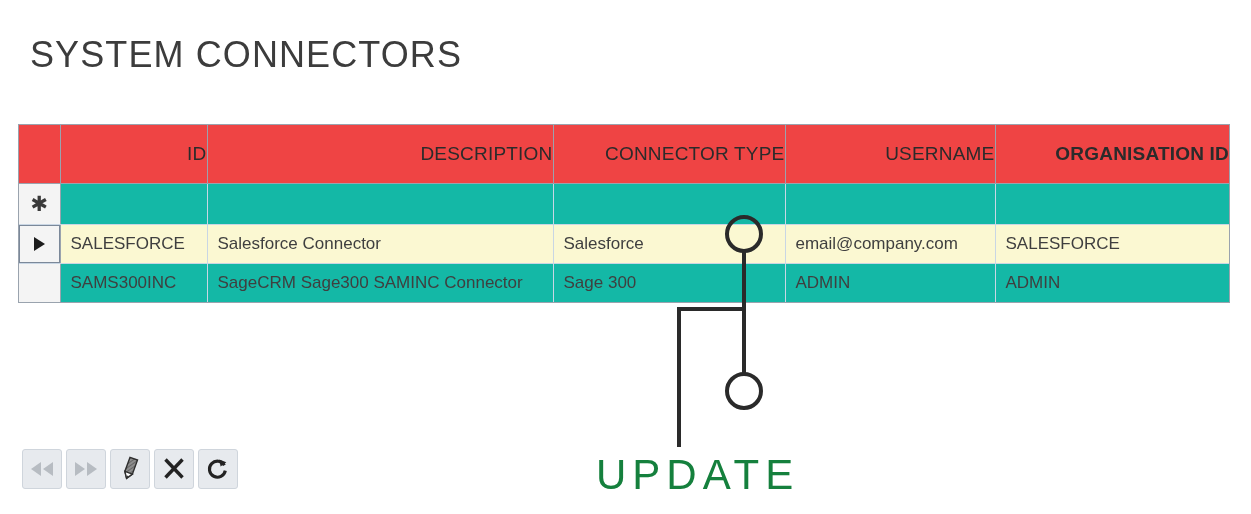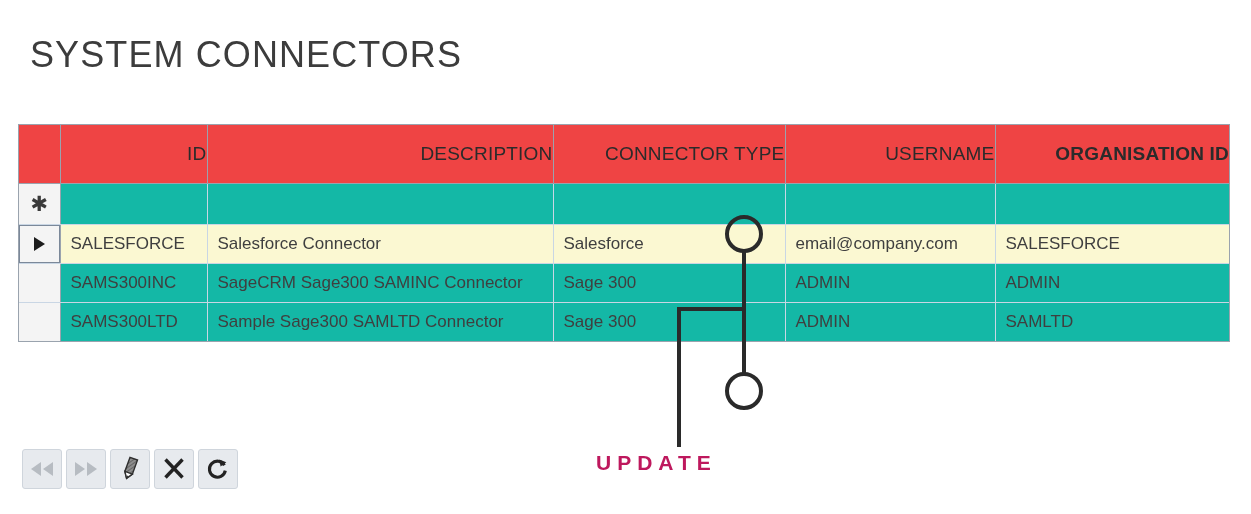--- a/index.html
+++ b/index.html
@@ -123,24 +123,24 @@
     position: absolute;
     left: 0; top: 0;
     width: 1251px;
     height: 514px;
     pointer-events: none;
   }
   #update-label {
     position: absolute;
     left: 596px;
     top: 451px;
-    font-size: 21px;
+    font-size: 42px;
     letter-spacing: 6px;
-    color: #be185d;
-    font-weight: 700;
+    color: #15803d;
+    font-weight: 400;
     white-space: nowrap;
   }
 
   
   #toolbar {
     position: absolute;
     left: 22px;
     top: 449px;
     display: flex;
     gap: 4px;
@@ -207,28 +207,20 @@
         <td>SALESFORCE</td>
       </tr>
       <tr>
         <td class="ind"></td>
         <td>SAMS300INC</td>
         <td>SageCRM Sage300 SAMINC Connector</td>
         <td>Sage 300</td>
         <td>ADMIN</td>
         <td>ADMIN</td>
       </tr>
-      <tr>
-        <td class="ind"></td>
-        <td>SAMS300LTD</td>
-        <td>Sample Sage300 SAMLTD Connector</td>
-        <td>Sage 300</td>
-        <td>ADMIN</td>
-        <td>SAMLTD</td>
-      </tr>
     </tbody>
   </table>
 </div>
 
 <svg id="annotation" viewBox="0 0 1251 514" width="1251" height="514">
 
   <line x1="744" y1="252" x2="744" y2="373" stroke="#2a2a2a" stroke-width="4"></line>
 
   <circle cx="744" cy="234" r="17" fill="none" stroke="#2a2a2a" stroke-width="4"></circle>
 

